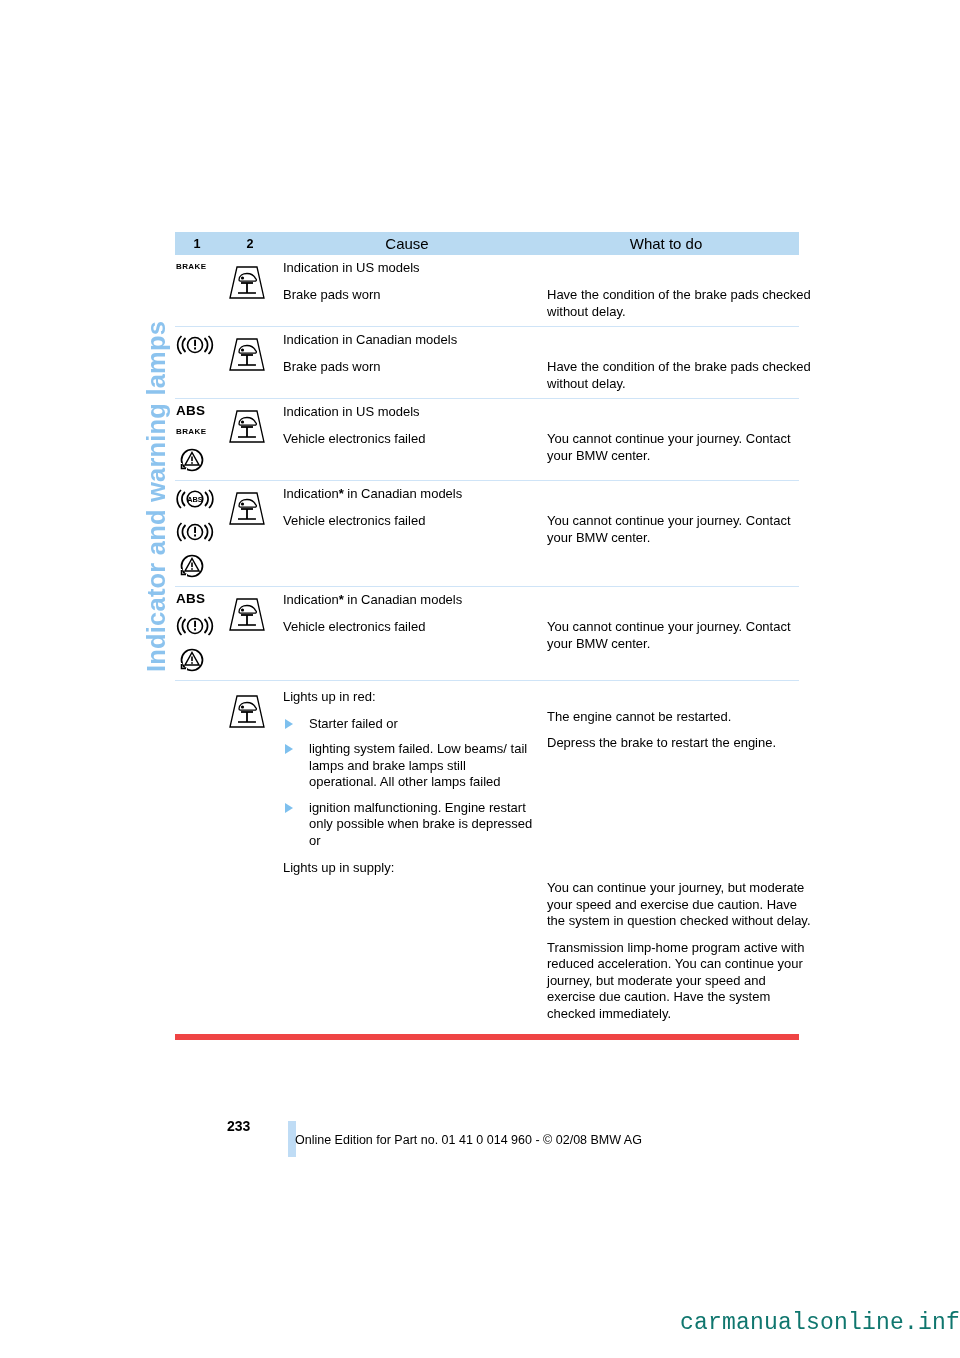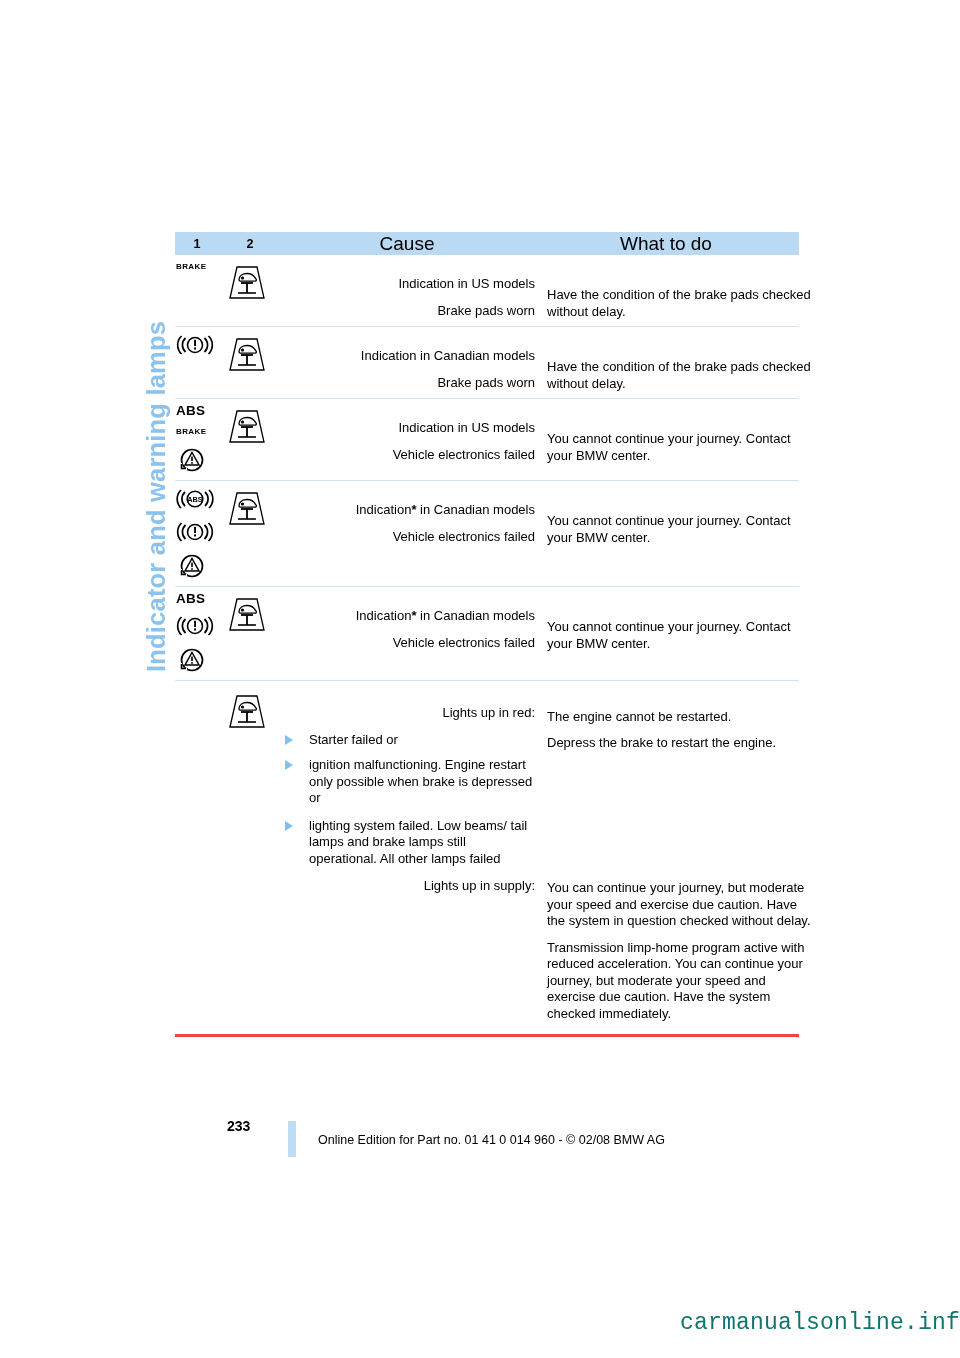--- a/index.html
+++ b/index.html
@@ -51,36 +51,36 @@
     align-items: center;
     font-size: 12.6px;
     font-weight: bold;
   }
   .c1 { width: 44px; flex: none; }
   .c2 { width: 62px; flex: none; }
   .c3 { width: 252px; flex: none; }
   .c4 { width: 266px; flex: none; }
 
   .thead .c1, .thead .c2 { text-align: center; }
-  .thead .c3, .thead .c4 { text-align: center; font-weight: normal; font-size: 19px;}
+  .thead .c3, .thead .c4 { text-align: center; font-weight: normal; font-size: 15px;}
 
   .row {
     display: flex;
     border-bottom: 1px solid #cfe4f7;
     padding-top: 5px;
     padding-bottom: 6px;
     align-items: flex-start;
   }
-  .row.last { border-bottom: 3px solid #ef4444; }
+  .row.last { border-bottom: 6px solid #ef4444; }
 
   .cell { font-size: 13px; line-height: 16.5px; }
   .cell.c3 { padding-right: 12px; }
   .cell.c4 { padding-right: 4px; }
 
-  .lineblock { margin: 16px 0 0 0; text-align: right; }
+  .lineblock { margin: 0 0 0 0; }
   .lineblock + .lineblock { margin-top: 10px; }
 
   
   .iconstack {
     display: flex;
     flex-direction: column;
     align-items: flex-start;
     gap: 7px;
     padding-left: 1px;
   }
@@ -147,21 +147,21 @@
   #footbar {
     position: absolute;
     left: 113px;
     top: 3px;
     width: 8px;
     height: 36px;
     background: #bfdcf5;
   }
   #footline {
     position: absolute;
-    left: 143px;
+    left: 120px;
     top: 15px;
     font-size: 12.5px;
     white-space: nowrap;
   }
 
   #watermark {
     position: absolute;
     left: 680px;
     top: 1310px;
     font-size: 23px;
@@ -379,22 +379,22 @@
         <path d="M20 21 L32 21" stroke="#000" stroke-width="1.8"></path>
         <path d="M18 18 C18 13.5 22 11.5 26 11.5 C30 11.5 33 13.5 34.5 16.5 C35.6 17.2 35.8 18.6 34.6 19.1 L19.4 19.1 C18.4 19.1 18 18.7 18 18 Z" fill="#fff" stroke="#000" stroke-width="1.3"></path>
         <circle cx="21.5" cy="16" r="1.6" fill="#000"></circle>
       </svg>
     </div>
 
     <div class="c3 cell">
       <div class="lineblock">Lights up in red:</div>
       <ul class="bl">
         <li><span class="tri"></span><span>Starter failed or</span></li>
+        <li><span class="tri"></span><span>lighting system failed. Low beams/ tail lamps and brake lamps still operational. All other lamps failed</span></li>
         <li style="margin-bottom:11px;"><span class="tri"></span><span>ignition malfunctioning. Engine restart only possible when brake is depressed or</span></li>
-        <li><span class="tri"></span><span>lighting system failed. Low beams/ tail lamps and brake lamps still operational. All other lamps failed</span></li>
       </ul>
       <div class="lineblock" style="margin-top:11px;">Lights up in supply:</div>
     </div>
 
     <div class="c4 cell">
       <div class="rpara" style="margin-top:20px;">The engine cannot be restarted.</div>
       <div class="rpara" style="margin-top:9px;">Depress the brake to restart the engine.</div>
       <div class="rpara" style="margin-top:129px;">You can continue your journey, but moderate your speed and exercise due caution. Have the system in question checked without delay.</div>
       <div class="rpara" style="margin-top:10px;">Transmission limp-home program active with reduced acceleration. You can continue your journey, but moderate your speed and exercise due caution. Have the system checked immediately.</div>
     </div>

